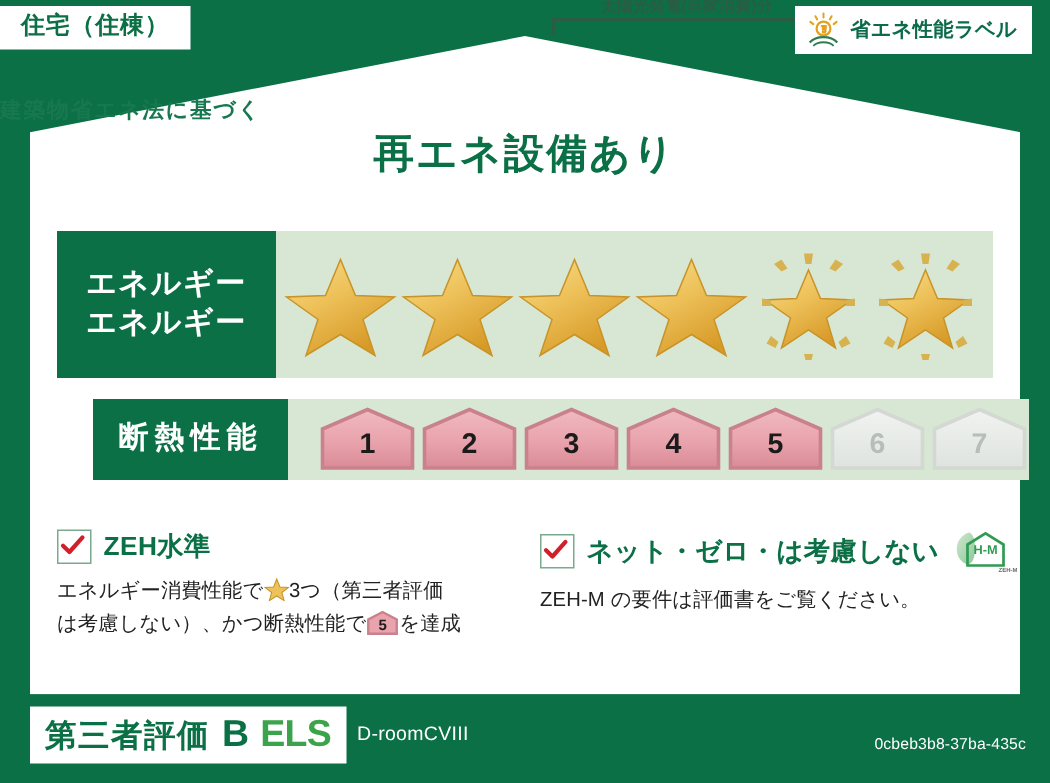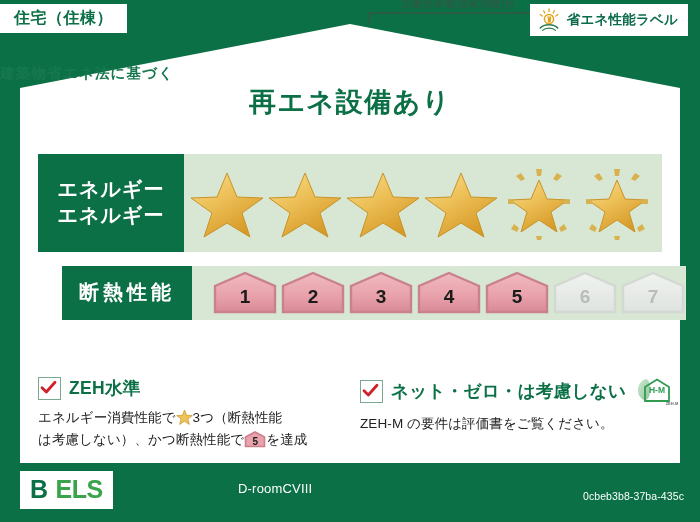--- a/index.html
+++ b/index.html
@@ -90,21 +90,21 @@
   
   .house{position:relative;width:66px;height:44px;flex:0 0 auto;}
   .house svg{width:66px;height:44px;display:block;}
   .house .num{
     position:absolute;left:0;right:0;top:15px;text-align:center;
     font-size:19px;font-weight:bold;color:#1b1b1b;
   }
   .house.off .num{color:#b9bdb9;}
 
   
-  .state{position:absolute;margin-top:24px;}
+  .state{position:absolute;}
   #state-left{left:38px;top:352px;width:300px;}
   #state-right{left:360px;top:352px;width:300px;}
 
   .state-head{display:flex;align-items:center;gap:8px;}
   .chk{
     width:21px;height:21px;flex:0 0 auto;
     border:1.6px solid #79a98f;background:#fff;
     position:relative;
   }
   .chk svg{position:absolute;left:1px;top:1px;width:17px;height:17px;}
@@ -331,21 +331,21 @@
       <span class="chk">
         <svg viewBox="0 0 17 17">
             <path d="M2 8.8 L6.3 13 L15 3.3" fill="none" stroke="#d0202a" stroke-width="2.8" stroke-linecap="round" stroke-linejoin="round"></path>
           </svg>
       </span>
       <span class="state-title">ZEH水準</span>
     </div>
     <div class="state-body">
       <span>エネルギー消費性能で</span><span class="inline-star"><svg viewBox="0 0 17 16">
             <polygon points="8.5,1 10.6,6.3 16.3,6.6 11.9,10 13.4,15.4 8.5,12.3 3.6,15.4 5.1,10 0.7,6.6 6.4,6.3" fill="#eec25b" stroke="#c89327" stroke-width=".7"></polygon>
-          </svg></span><span>3つ（断熱性能</span><br>
+          </svg></span><span>3つ（第三者評価</span><br>
       <span>は考慮しない）、かつ断熱性能で</span><span class="inline-house"><svg viewBox="0 0 22 17">
             <polygon points="1.5,15.5 1.5,6 11,1 20.5,6 20.5,15.5" fill="#e9a3ac" stroke="#c9818d" stroke-width="1.6"></polygon>
           </svg><b>5</b></span><span>を達成</span>
     </div>
   </div>
 
   <div class="vdiv"></div>
 
   <div class="state" id="state-right">
     <div class="state-head">
@@ -367,19 +367,20 @@
           <polygon points="13,25 13,11 25,3.5 37,11 37,25" fill="none" stroke="#2f9c52" stroke-width="1.8"></polygon>
           <text x="25" y="17" font-family="Liberation Sans, sans-serif" font-size="8.5" font-weight="bold" fill="#2f9c52" text-anchor="middle">H-M</text>
           <text x="40" y="29" font-family="Liberation Sans, sans-serif" font-size="4" font-weight="bold" fill="#6b6b6b" text-anchor="middle">ZEH-M</text>
         </svg>
       </span>
     </div>
     <div class="state-body">ZEH-M の要件は評価書をご覧ください。</div>
   </div>
 
   <div class="bels">
+    <span class="jp">第三者評価</span>
     <span class="b1">B</span>
       <span class="b2">ELS</span>
   </div>
   <div class="room">D-roomCVIII</div>
   <div class="evalid">0cbeb3b8-37ba-435c</div>
 
 </div>
 
 </body></html>

